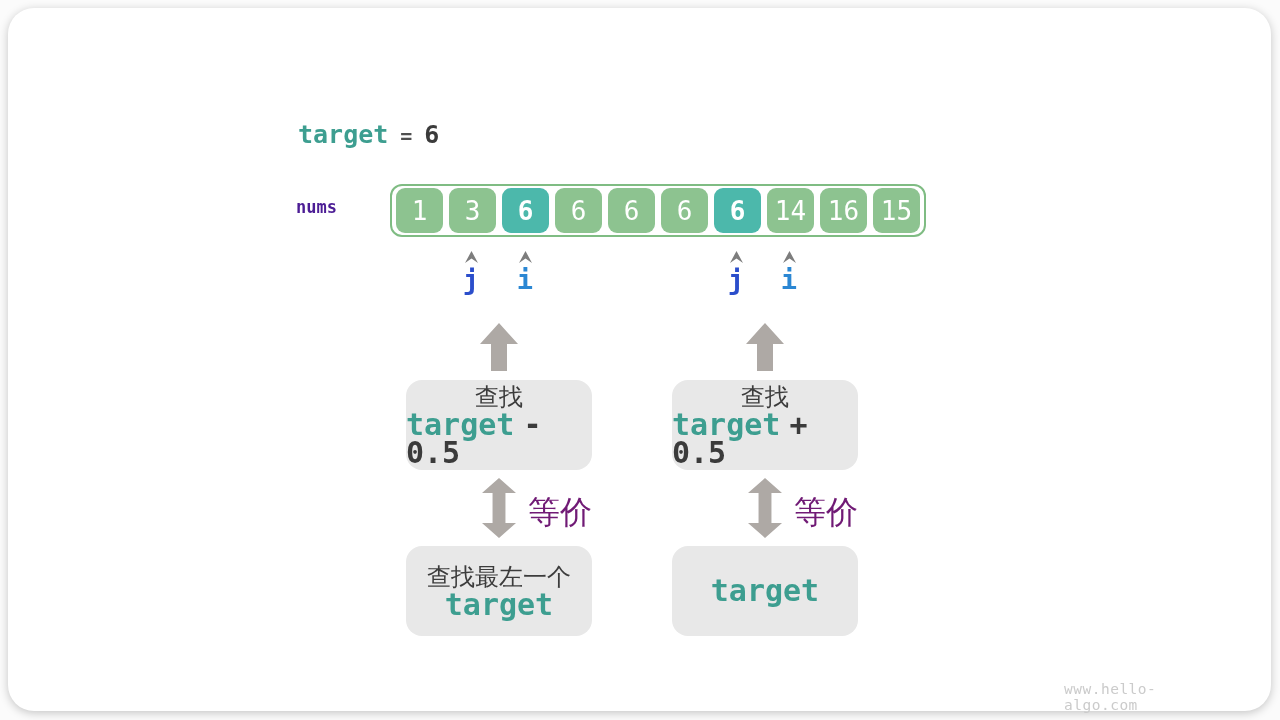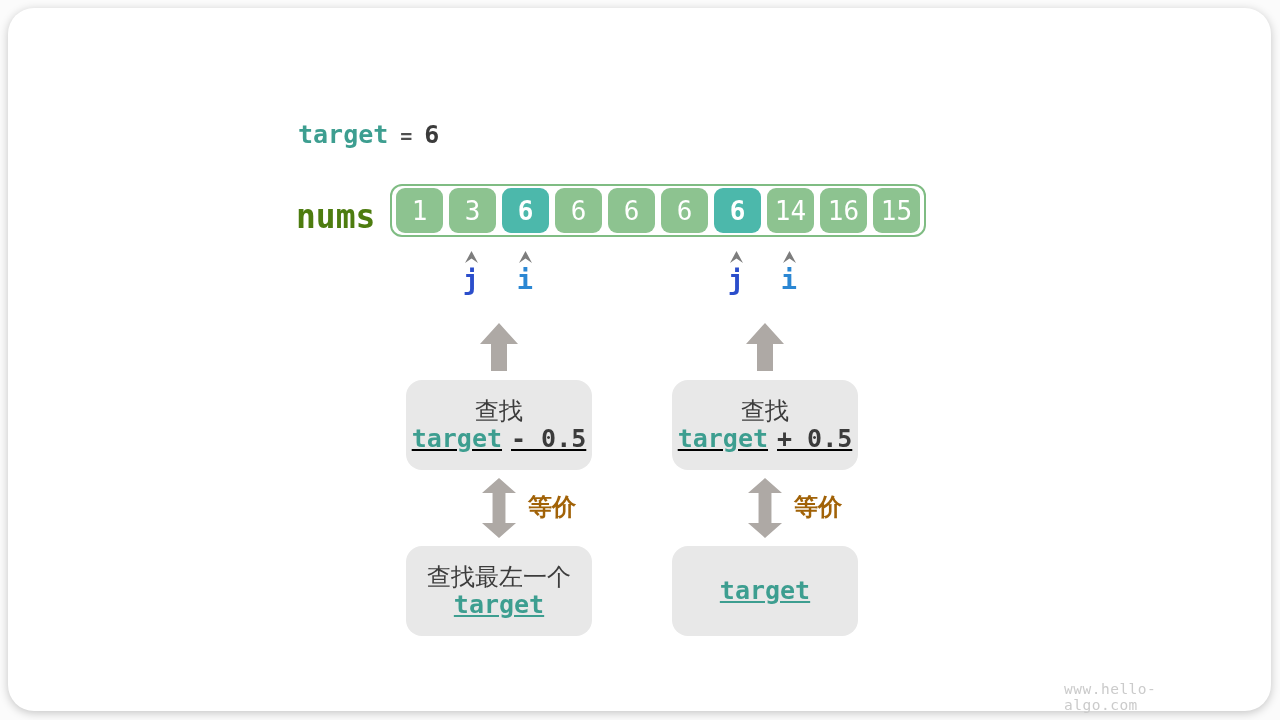--- a/index.html
+++ b/index.html
@@ -20,21 +20,21 @@
     position: absolute; left: 290px; top: 112px;
     display: flex; align-items: baseline;
   }
   .target-var { font-size: 25px; font-weight: bold; color: #3d9e90; }
   .target-eq  { font-size: 20px; font-weight: bold; color: #4f4f4f; margin: 0 12px; }
   .target-val { font-size: 25px; font-weight: bold; color: #3b3b3b; }
 
   
   .nums-label {
     position: absolute; left: 288px; top: 189px;
-    font-size: 33px; font-weight: bold; color: #4d7c0f;
+    font-size: 17px; font-weight: bold; color: #4c1d95;
   }
   .array {
     position: absolute; left: 382px; top: 176px;
     display: flex; gap: 6px; padding: 2px 4px;
     border: 2px solid #7fbc83; border-radius: 12px; background: #ffffff;
   }
   .cell {
     width: 47px; height: 45px; border-radius: 9px;
     background: #8dc390; color: #ffffff;
     font-size: 26px; display: flex; align-items: center; justify-content: center;
@@ -54,31 +54,31 @@
   
   .block-arrow-up {
     position: absolute; width: 38px; height: 48px; background: #aea9a5;
     clip-path: polygon(50% 0, 100% 44%, 71% 44%, 71% 100%, 29% 100%, 29% 44%, 0 44%);
   }
   .equiv-arrow {
     position: absolute; width: 34px; height: 60px; background: #aea9a5;
     clip-path: polygon(50% 0, 100% 25%, 69% 25%, 69% 75%, 100% 75%, 50% 100%, 0 75%, 31% 75%, 31% 25%, 0 25%);
   }
   .equiv-label {
-    position: absolute; font-size: 24px; font-weight: bold; color: #a16207;
+    position: absolute; font-size: 32px; font-weight: normal; color: #701a75;
   }
 
   
   .gray-box {
     position: absolute; width: 186px; height: 90px;
     background: #e8e8e8; border-radius: 16px;
     display: flex; flex-direction: column; align-items: center; justify-content: center;
   }
   .box-line1 { font-size: 24px; color: #3c3c3c; line-height: 28px; }
-  .box-code  { font-size: 25px; font-weight: bold; line-height: 28px; text-decoration: underline; }
+  .box-code  { font-size: 30px; font-weight: bold; line-height: 28px; }
   .code-var  { color: #3d9e90; }
   .code-op   { color: #3b3b3b; margin-left: 9px; }
 
   .watermark {
     position: absolute; left: 1056px; top: 673px; width: 160px;
     text-align: left; font-size: 14.5px; color: #cbcbcb; letter-spacing: 0.5px;
   }
 </style>
 </head>
 <body>

